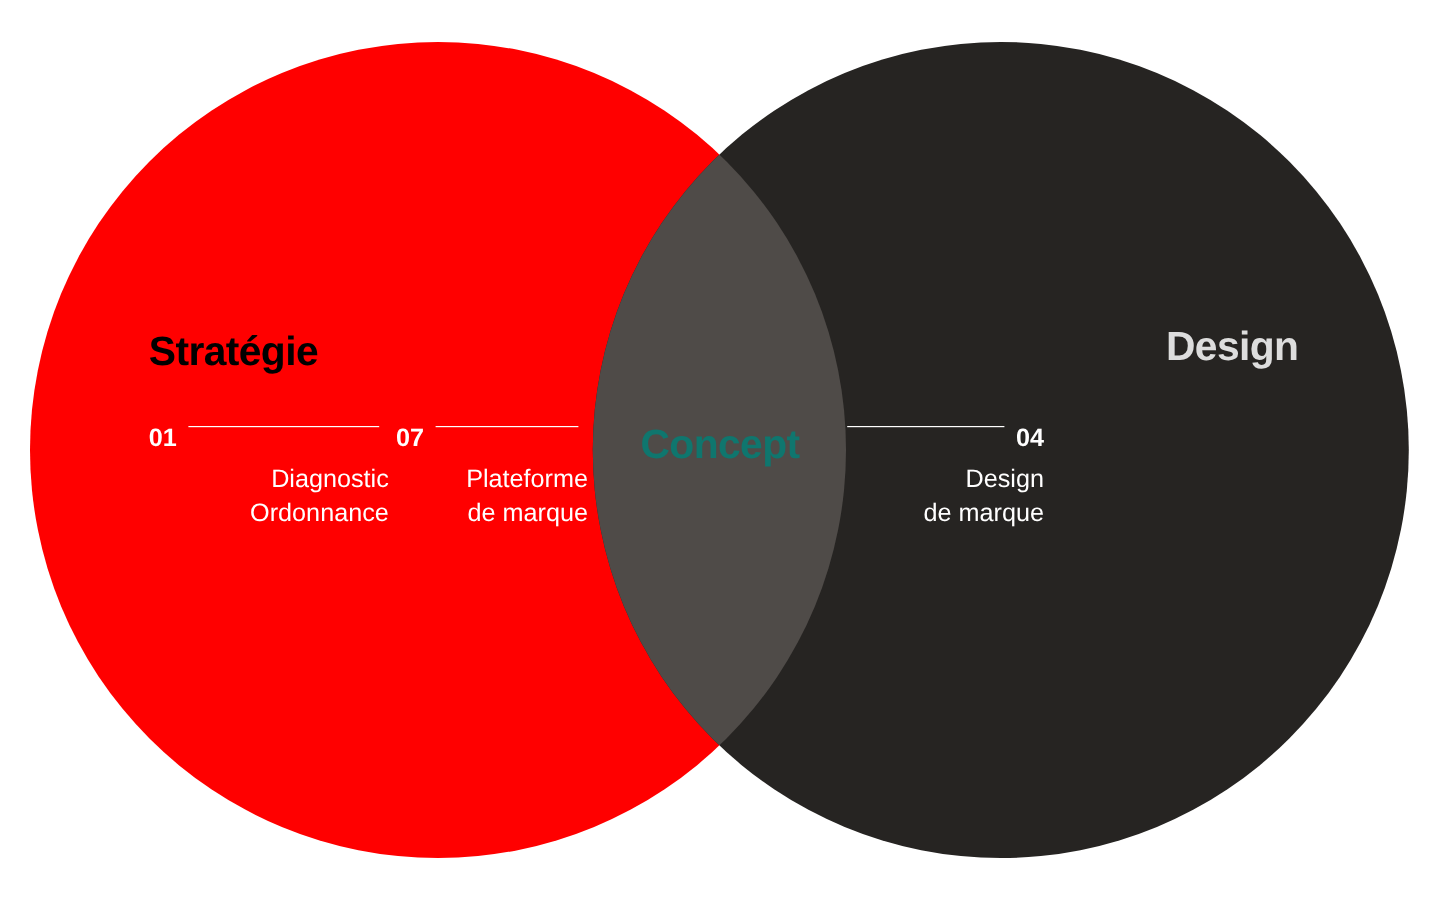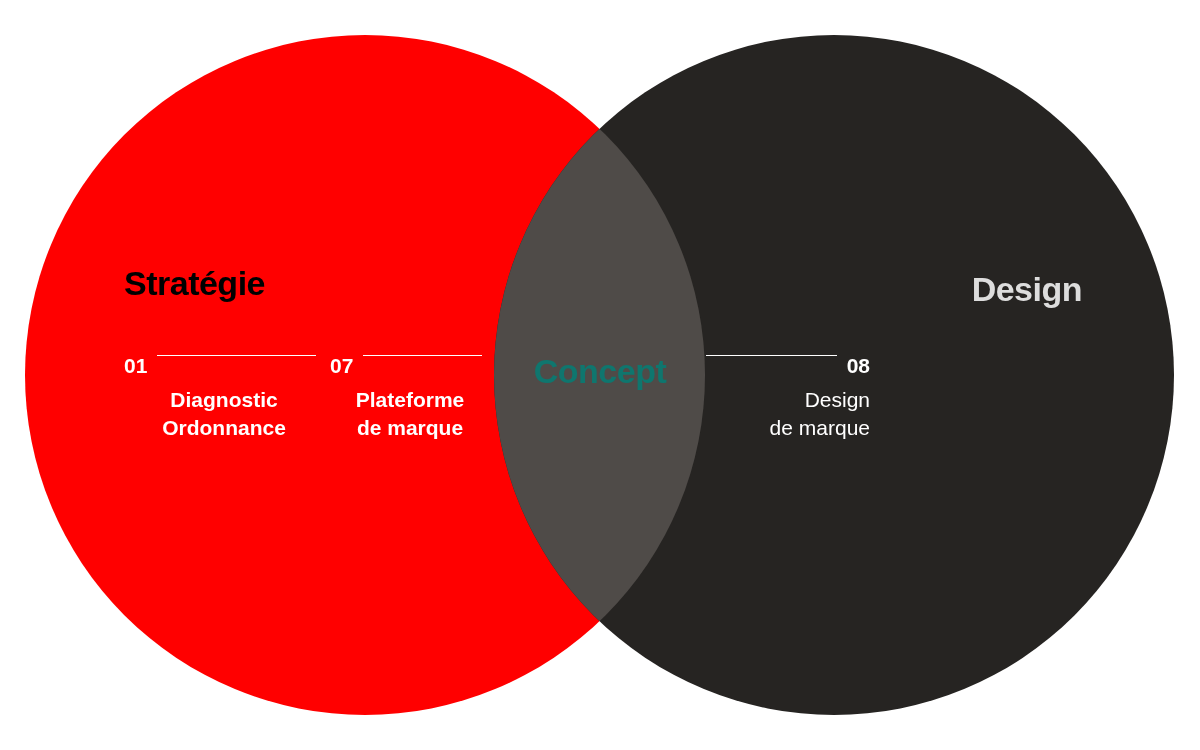--- a/index.html
+++ b/index.html
@@ -41,21 +41,21 @@
   .heading {
     position: absolute;
     font-size: 34px;
     font-weight: bold;
     letter-spacing: -0.5px;
     white-space: nowrap;
     line-height: 1;
   }
   #heading-strategie {
     left: 124px;
-    top: 266px;
+    top: 276px;
     color: #000000;
   }
   #heading-design {
     right: 118px;
     top: 272px;
     color: #dddddd;
     text-align: right;
   }
   #heading-concept {
     left: 0;
@@ -95,21 +95,21 @@
   .step .label {
     margin-top: 9px;
     font-size: 21px;
     line-height: 1.33;
     white-space: pre-line;
     color: #ffffff;
   }
 
   
   .step.left .num { margin-right: 10px; }
-  .step.left .label { text-align: center; font-weight: bold; }
+  .step.left .label { text-align: right; }
   .step.left .rule { margin-right: 8px; }
 
   
   .step.right .num { margin-left: 10px; }
   .step.right .label { text-align: right; }
   .step.right .rule { margin-left: 8px; }
 
   #step-01 { left: 124px; width: 200px; }
   #step-02 { left: 330px; width: 160px; }
   #step-04 { right: 330px; width: 172px; }
@@ -155,21 +155,21 @@
         <span class="num">07</span>
         <span class="rule"></span>
       </div>
       <div class="label">Plateforme
 de marque</div>
     </div>
 
     <div class="step right" id="step-04">
       <div class="rule-row">
         <span class="rule"></span>
-        <span class="num">08</span>
+        <span class="num">04</span>
       </div>
       <div class="label">Design
 de marque</div>
     </div>
 
 
   </div>
 </div>
 
 </body></html>

